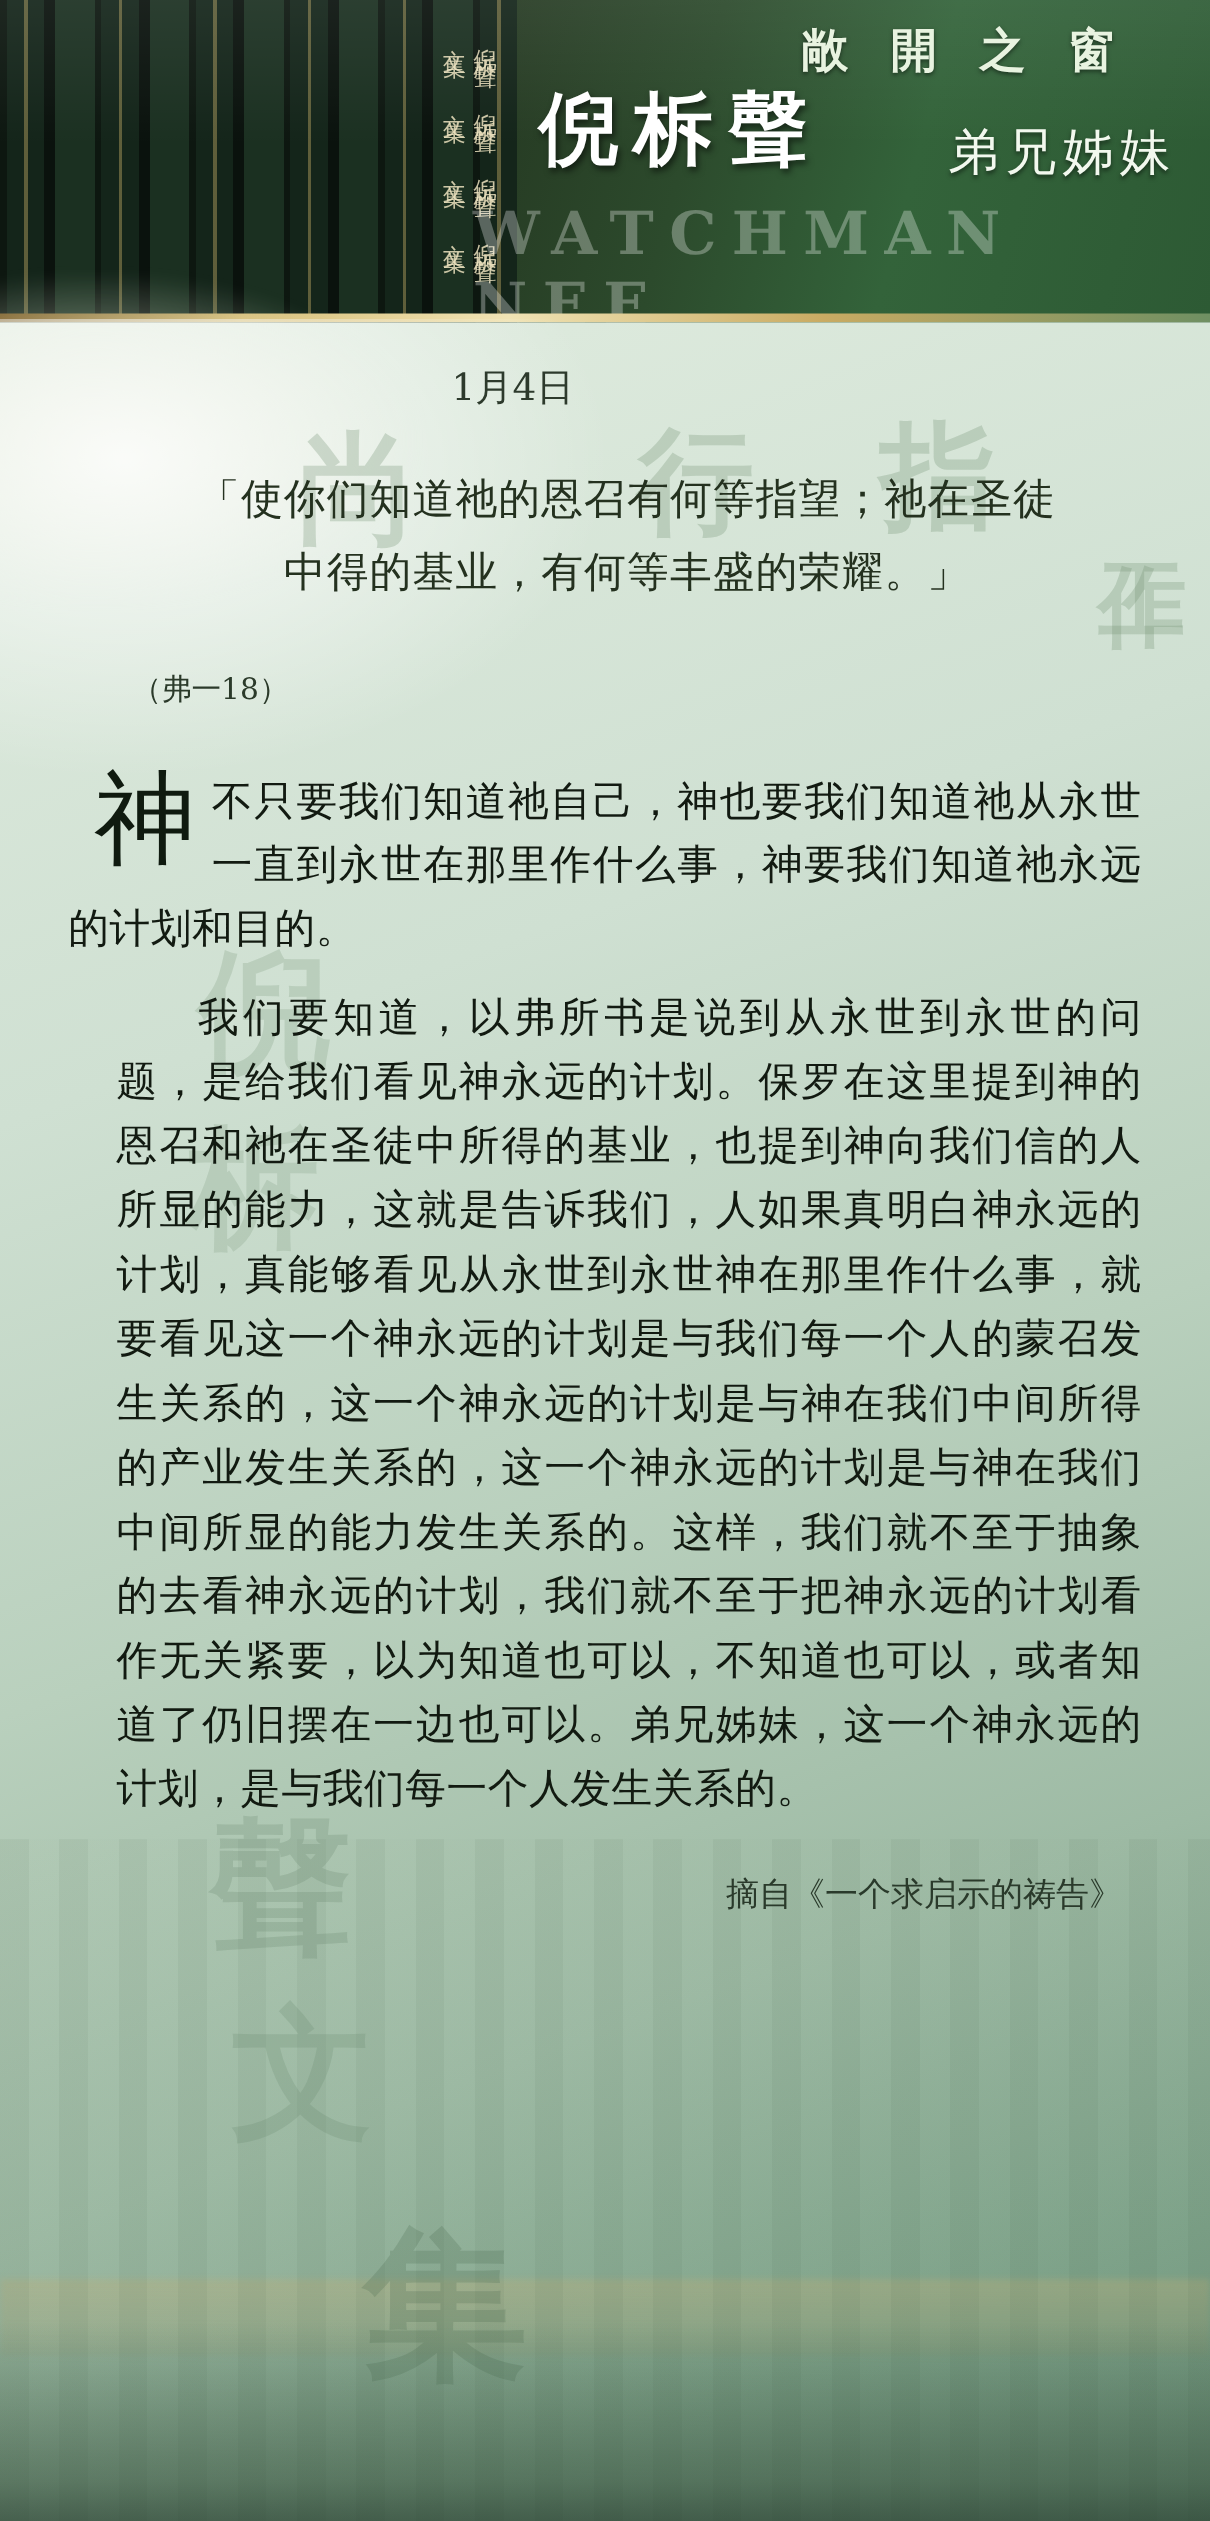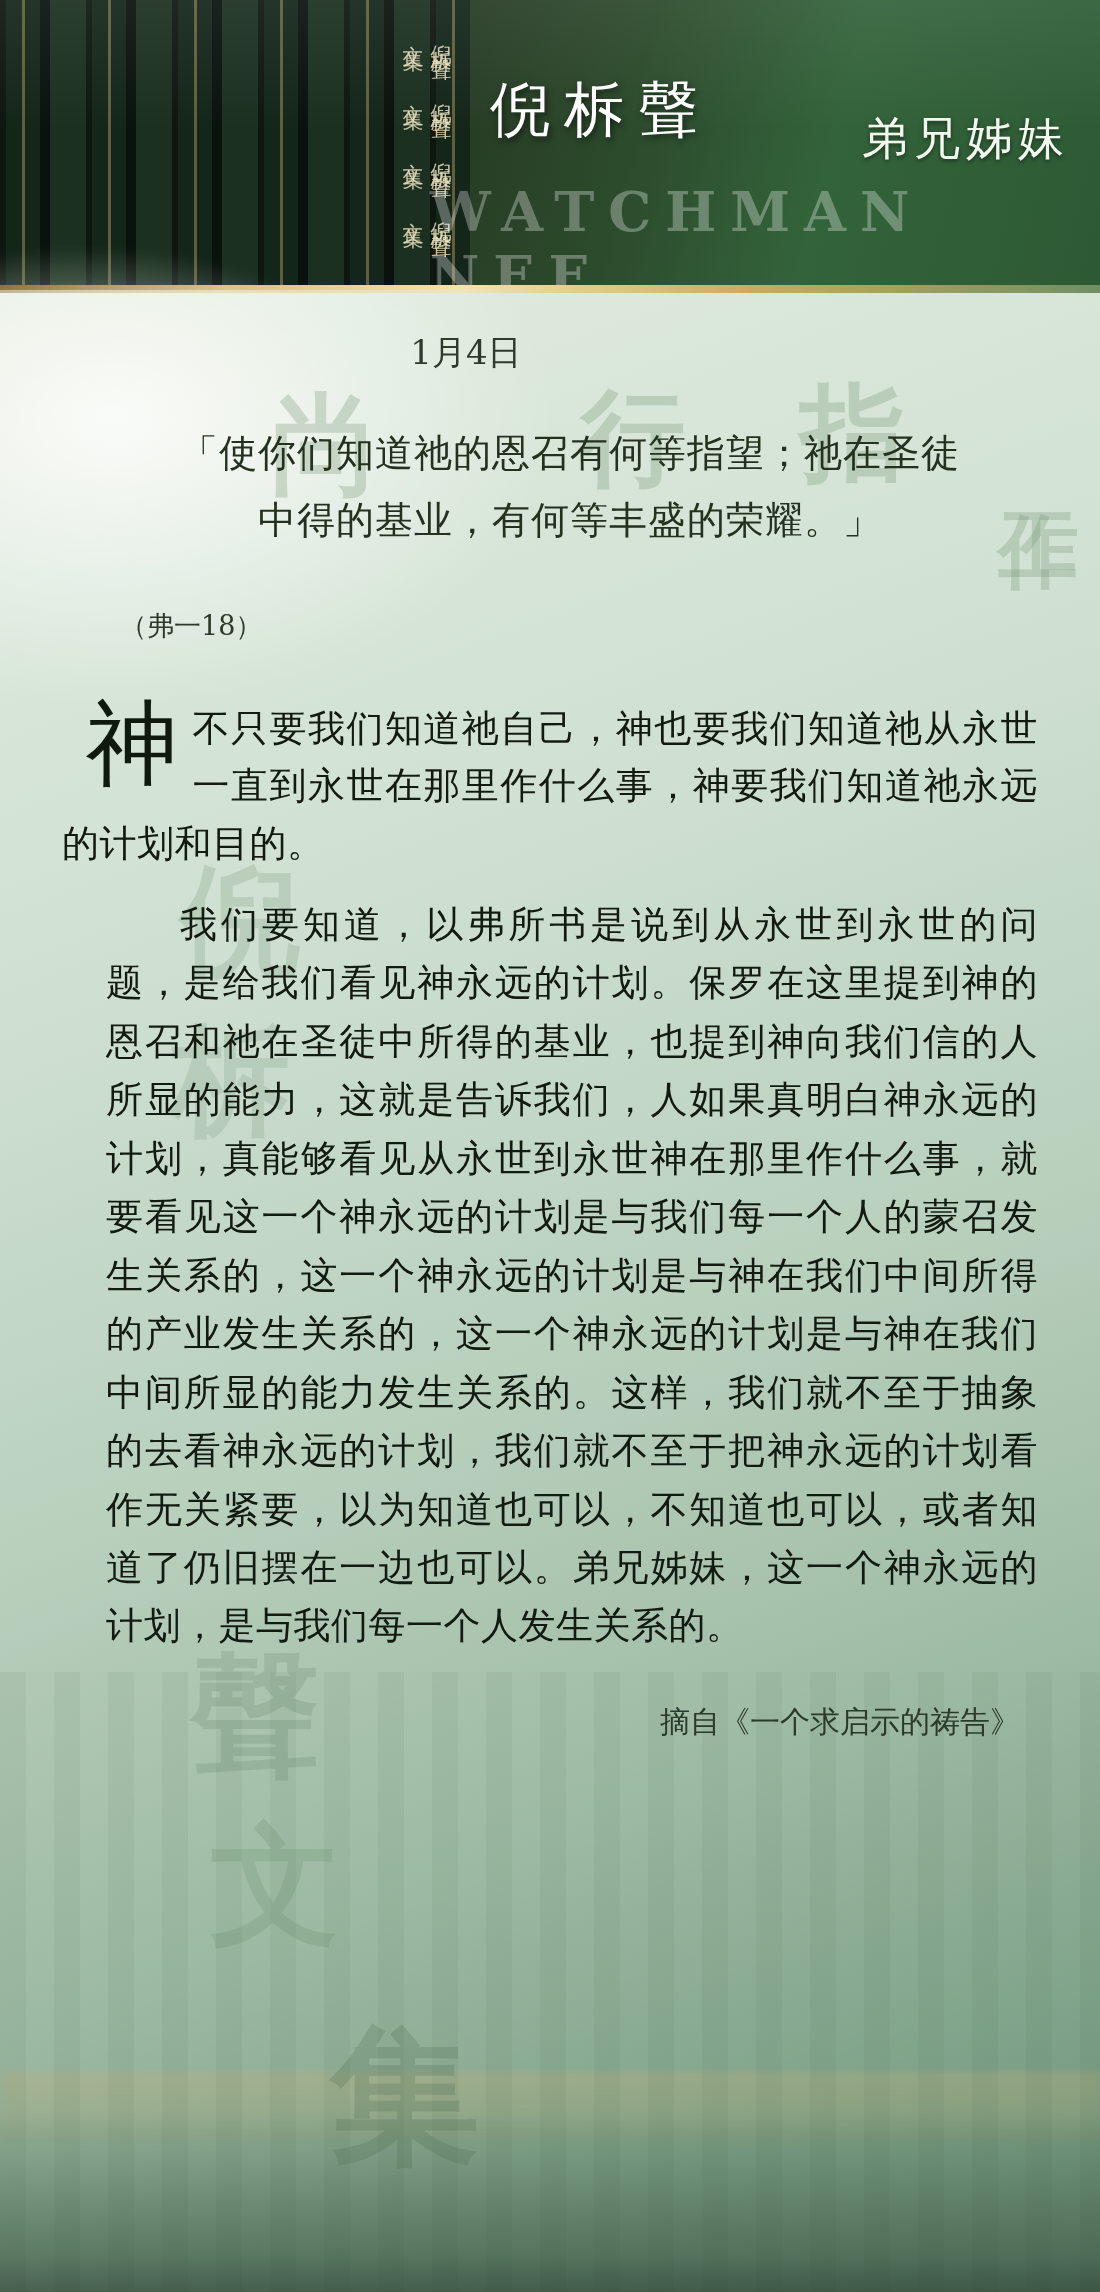--- a/index.html
+++ b/index.html
@@ -136,22 +136,22 @@
     font-size: 42px;
     letter-spacing: 12px;
     font-weight: 700;
     text-shadow: 0 2px 4px rgba(0,0,0,0.5);
   }
   .banner .title-main {
     position: absolute;
     left: 490px; top: 70px;
     color: #ffffff;
     font-family: "DejaVu Serif", serif;
-    font-size: 60px;
-    font-weight: 400;
+    font-size: 72px;
+    font-weight: 700;
     letter-spacing: 14px;
     text-shadow: 2px 3px 6px rgba(0,0,0,0.55);
   }
   .banner .title-sub {
     position: absolute;
     right: 30px; top: 108px;
     color: #f2f8ee;
     font-family: "DejaVu Serif", serif;
     font-size: 46px;
     letter-spacing: 6px;
@@ -247,20 +247,21 @@
   <div class="banner">
     <div class="books"></div>
     <div class="books-text">
       <span>倪柝聲文集</span>
       <span>倪柝聲文集</span>
       <span>倪柝聲文集</span>
       <span>倪柝聲文集</span>
     </div>
     <div class="gloss"></div>
     <div class="title-en">WATCHMAN NEE</div>
+    <div class="title-small">敞 開 之 窗</div>
     <div class="title-main">倪柝聲</div>
     <div class="title-sub">弟兄姊妹</div>
     <div class="bottom-rule"></div>
   </div>
 
   <div class="bg-wash">
     <div class="blur-left"></div>
     <div class="blur-top"></div>
     <div class="shelf-board"></div>
     <div class="shelf-low"></div>

